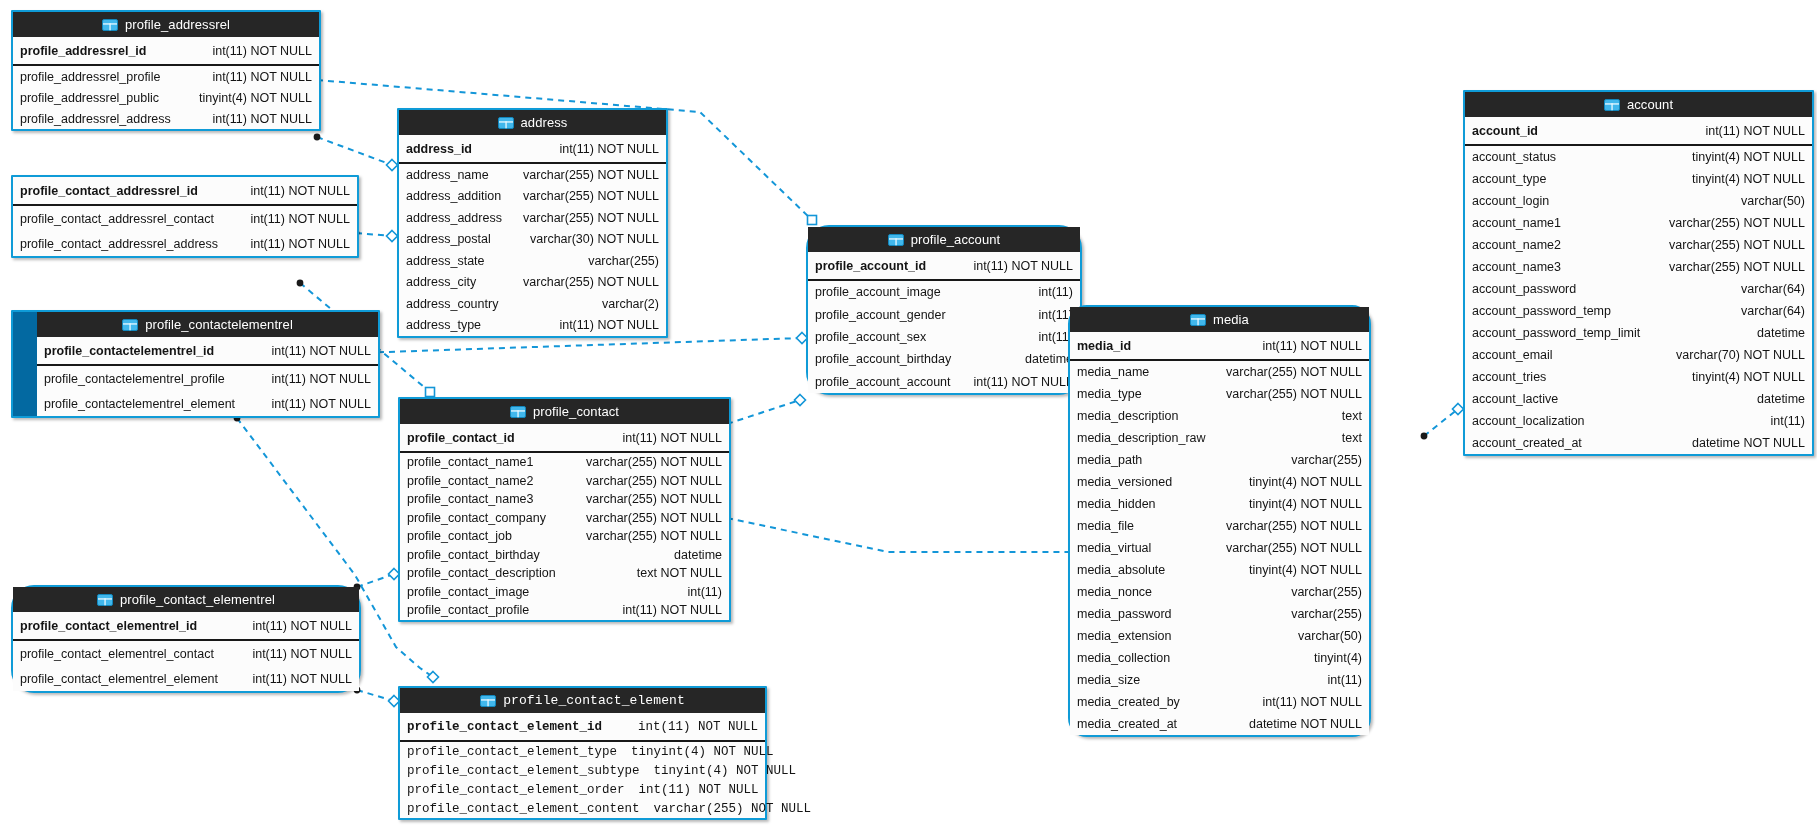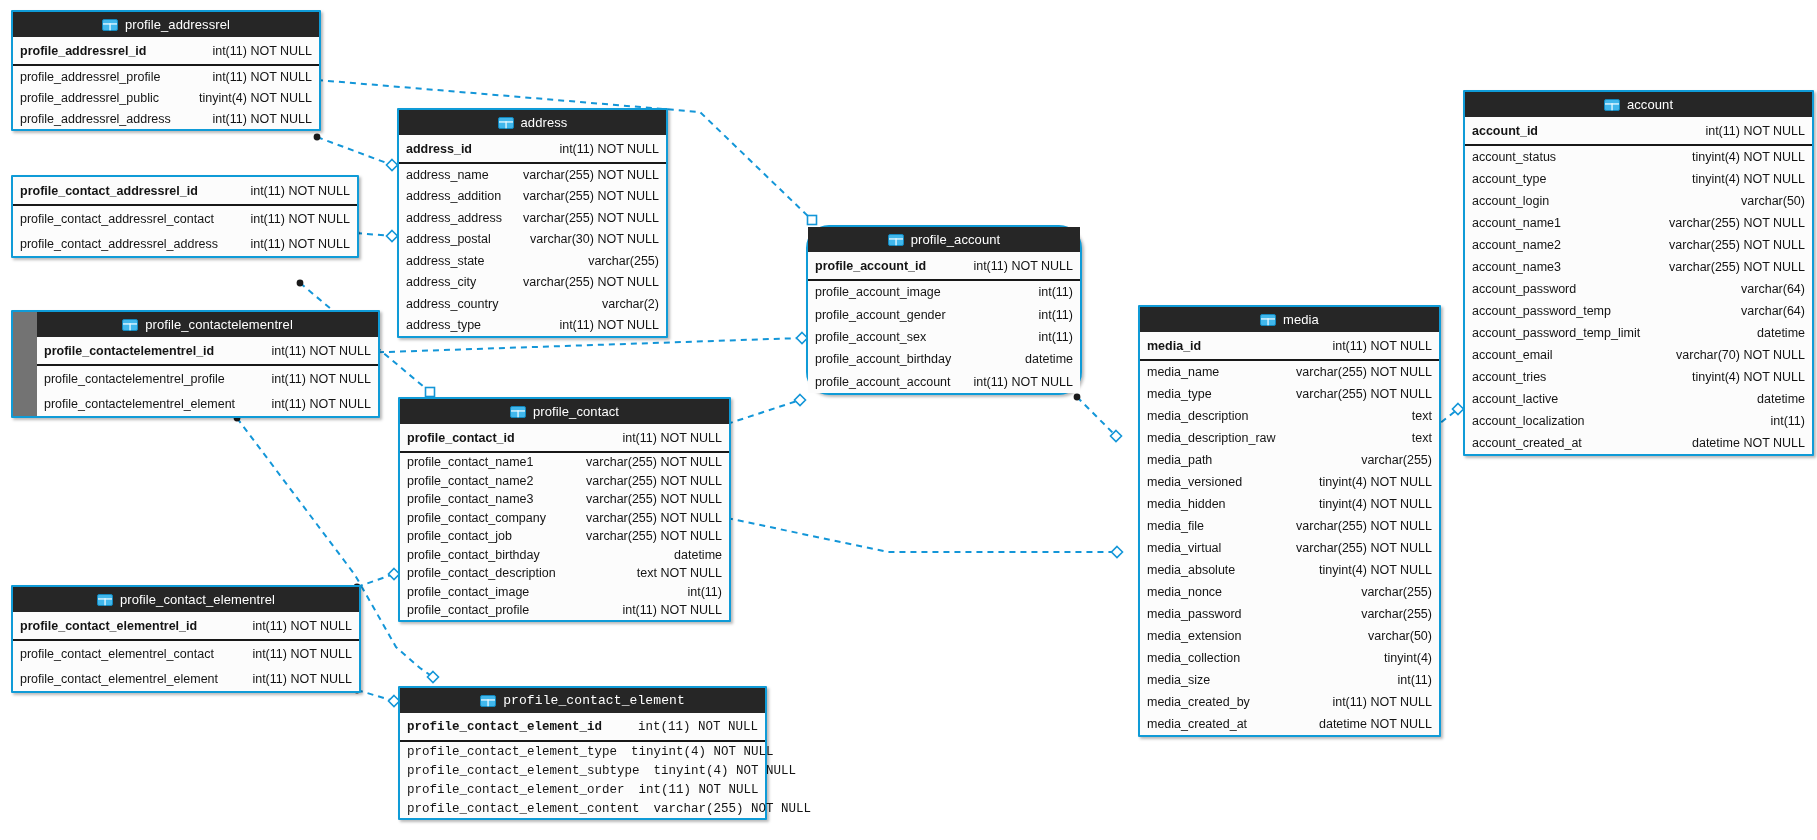--- a/index.html
+++ b/index.html
@@ -1,19 +1,19 @@
 <!DOCTYPE html>
 <html><head>
 <meta charset="utf-8">
 <style>
   html,body{margin:0;padding:0;background:#ffffff;}
   body{font-family:"Liberation Sans","DejaVu Sans",sans-serif;}
   #canvas{position:relative;width:1817px;height:840px;background:#ffffff;overflow:hidden;}
   #connector-layer{position:absolute;left:0;top:0;width:1817px;height:840px;}
-  .db-table{position:absolute;border:2px solid #0f9bd7;background:#737373;
+  .db-table{position:absolute;border:2px solid #0f9bd7;background:#0369a1;
             box-shadow:2px 2px 3px rgba(0,0,0,.28);border-radius:1px;}
   .thead{height:25px;background:#262626;color:#ffffff;display:flex;align-items:center;
          justify-content:center;gap:7px;font-size:13px;letter-spacing:.1px;}
   .ticon{display:flex;align-items:center;}
   .row{display:flex;justify-content:space-between;align-items:center;padding:0 7px;
        font-size:12.5px;color:#141414;white-space:nowrap;height:var(--rh);background:#fcfcfc;}
   .row.pk{height:27px;font-weight:bold;gap:12px;}
   .row.pk .ftype{font-weight:normal;}
   .ftype{margin-left:14px;}
   .pk-divider{border-top:2px solid #181818;height:0;}
@@ -147,21 +147,21 @@
         <div class="pk-divider"></div>
         <div class="row">
           <span class="fname">profile_contactelementrel_profile</span>
           <span class="ftype">int(11) NOT NULL</span>
         </div>
         <div class="row">
           <span class="fname">profile_contactelementrel_element</span>
           <span class="ftype">int(11) NOT NULL</span>
         </div>
       </div>
-      <div class="db-table" style="left: 11px; top: 585px; width: 346px; --rh: 25px;">
+      <div class="db-table" style="left: 11px; top: 585px; width: 346px; border-radius: 23px; --rh: 25px;">
         <div class="thead">
           <span class="ticon">
             <svg width="16" height="12" viewBox="0 0 16 12">
               <rect x=".5" y=".5" width="15" height="11" rx="1.5" fill="#41b7ec" stroke="#1286bb"></rect>
               <rect x="1" y="4.3" width="14" height="1.3" fill="#eaf8ff"></rect>
               <rect x="7.4" y="4.3" width="1.3" height="7" fill="#eaf8ff"></rect>
             </svg>
           </span>
           <span>profile_contact_elementrel</span>
         </div>
@@ -344,21 +344,21 @@
         </div>
         <div class="row">
           <span class="fname">profile_account_birthday</span>
           <span class="ftype">datetime</span>
         </div>
         <div class="row">
           <span class="fname">profile_account_account</span>
           <span class="ftype">int(11) NOT NULL</span>
         </div>
       </div>
-      <div class="db-table" style="left: 1138px; top: 305px; width: 299px; --rh: 22px;">
+      <div class="db-table" style="left: 1068px; top: 305px; width: 299px; border-radius: 19px; --rh: 22px;">
         <div class="thead">
           <span class="ticon">
             <svg width="16" height="12" viewBox="0 0 16 12">
               <rect x=".5" y=".5" width="15" height="11" rx="1.5" fill="#41b7ec" stroke="#1286bb"></rect>
               <rect x="1" y="4.3" width="14" height="1.3" fill="#eaf8ff"></rect>
               <rect x="7.4" y="4.3" width="1.3" height="7" fill="#eaf8ff"></rect>
             </svg>
           </span>
           <span>media</span>
         </div>

